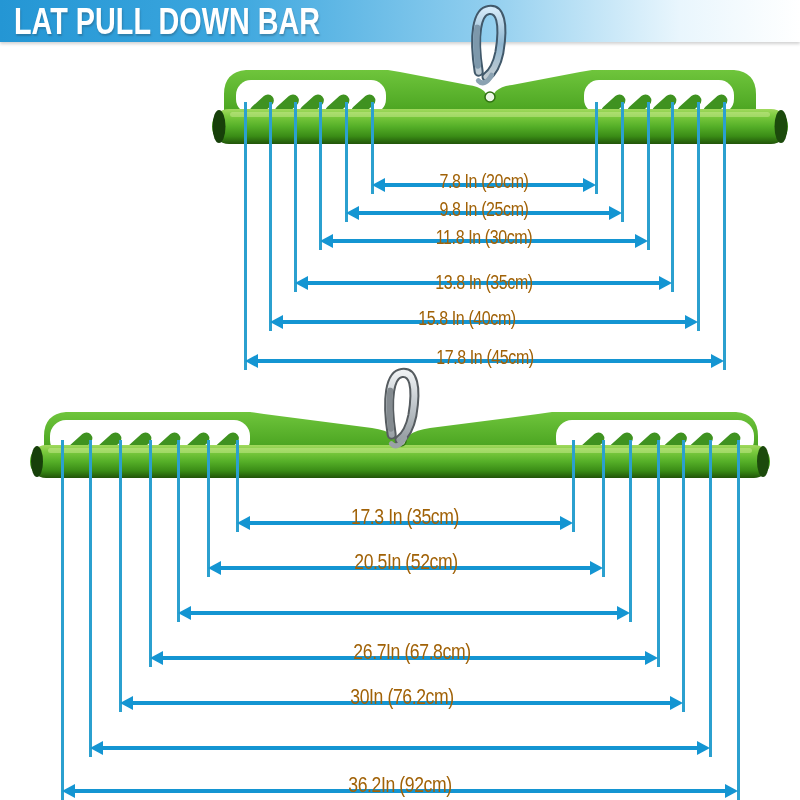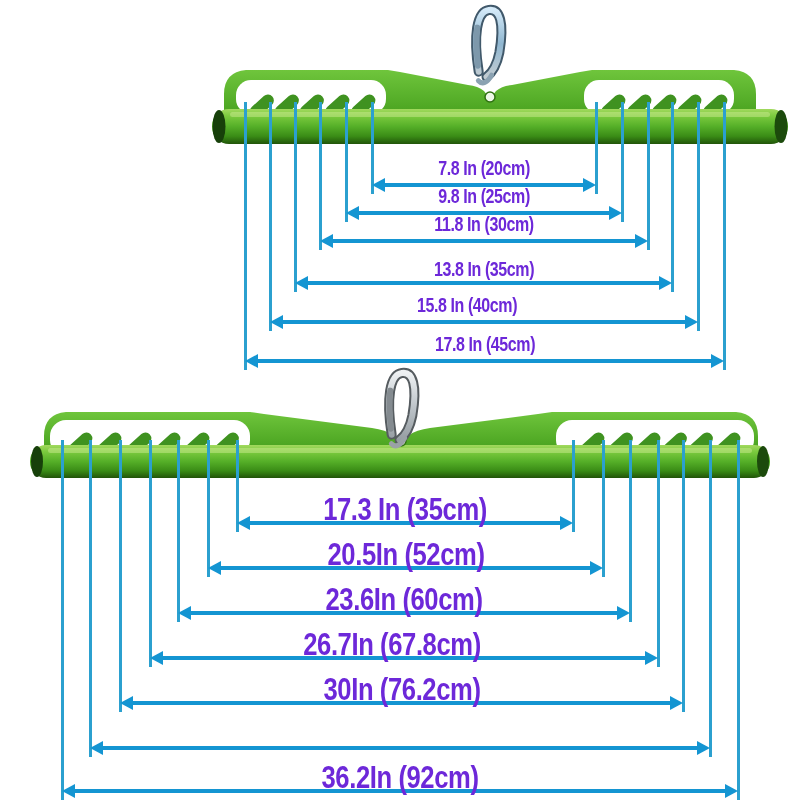--- a/index.html
+++ b/index.html
@@ -28,32 +28,36 @@
   .dim-arrow{position:absolute;height:4px;background:#1495d2;}
   .dim-arrow::before{
     content:"";position:absolute;left:-13px;top:-5px;width:0;height:0;
     border:7px solid transparent;border-left:0;border-right:13px solid #1495d2;
   }
   .dim-arrow::after{
     content:"";position:absolute;right:-13px;top:-5px;width:0;height:0;
     border:7px solid transparent;border-right:0;border-left:13px solid #1495d2;
   }
   .dim-label{
-    position:absolute;color:#6d28d9;font-weight:bold;white-space:nowrap;
+    position:absolute;color:#a16207;font-weight:normal;white-space:nowrap;
     transform:translateX(-50%);
+    margin-top:13px;
   }
   .dim-label .cond{display:inline-block;transform:scaleX(0.80);letter-spacing:-0.5px;}
   .lbl-s{font-size:20px;}
-  .lbl-l{font-size:32px;}
+  .lbl-l{font-size:22px;}
 </style>
 </head>
 <body>
 
 <div class="canvas">
 
+  <div class="banner">
+    <div class="banner-title">LAT PULL DOWN BAR</div>
+  </div>
 
   <svg class="bars" width="800" height="800" viewBox="0 0 800 800">
     <defs>
       <linearGradient id="tubeG" x1="0" y1="0" x2="0" y2="1">
         <stop offset="0" stop-color="#a2d95e"></stop>
         <stop offset="0.2" stop-color="#7bca3e"></stop>
         <stop offset="0.5" stop-color="#55af28"></stop>
         <stop offset="0.78" stop-color="#3a8c16"></stop>
         <stop offset="1" stop-color="#215409"></stop>
       </linearGradient>
@@ -172,25 +176,24 @@
       <div class="vline" style="left: 571.5px; top: 440px; height: 92px;"></div>
       <div class="dim-arrow" style="left: 250px; width: 310px; top: 521px;"></div>
       <div class="dim-label lbl-l" style="left: 405px; top: 491px;"><span class="cond">17.3 In (35cm)</span></div>
       <div class="vline" style="left: 206.5px; top: 440px; height: 137px;"></div>
       <div class="vline" style="left: 601.5px; top: 440px; height: 137px;"></div>
       <div class="dim-arrow" style="left: 221px; width: 369px; top: 566px;"></div>
       <div class="dim-label lbl-l" style="left: 405.5px; top: 536px;"><span class="cond">20.5In (52cm)</span></div>
       <div class="vline" style="left: 176.5px; top: 440px; height: 182px;"></div>
       <div class="vline" style="left: 628.5px; top: 440px; height: 182px;"></div>
       <div class="dim-arrow" style="left: 191px; width: 426px; top: 611px;"></div>
-      <div class="dim-label lbl-l" style="left: 404px; top: 581px;"><span class="cond">23.6In (60cm)</span></div>
       <div class="vline" style="left: 148.5px; top: 440px; height: 227px;"></div>
       <div class="vline" style="left: 656.5px; top: 440px; height: 227px;"></div>
       <div class="dim-arrow" style="left: 163px; width: 482px; top: 656px;"></div>
-      <div class="dim-label lbl-l" style="left: 392px; top: 626px;"><span class="cond">26.7In (67.8cm)</span></div>
+      <div class="dim-label lbl-l" style="left: 412px; top: 626px;"><span class="cond">26.7In (67.8cm)</span></div>
       <div class="vline" style="left: 118.5px; top: 440px; height: 272px;"></div>
       <div class="vline" style="left: 681.5px; top: 440px; height: 272px;"></div>
       <div class="dim-arrow" style="left: 133px; width: 537px; top: 701px;"></div>
       <div class="dim-label lbl-l" style="left: 401.5px; top: 671px;"><span class="cond">30In (76.2cm)</span></div>
       <div class="vline" style="left: 88.5px; top: 440px; height: 317px;"></div>
       <div class="vline" style="left: 708.5px; top: 440px; height: 317px;"></div>
       <div class="dim-arrow" style="left: 103px; width: 594px; top: 746px;"></div>
       <div class="vline" style="left: 60.5px; top: 440px; height: 360px;"></div>
       <div class="vline" style="left: 736.5px; top: 440px; height: 360px;"></div>
       <div class="dim-arrow" style="left: 75px; width: 650px; top: 789px;"></div>

